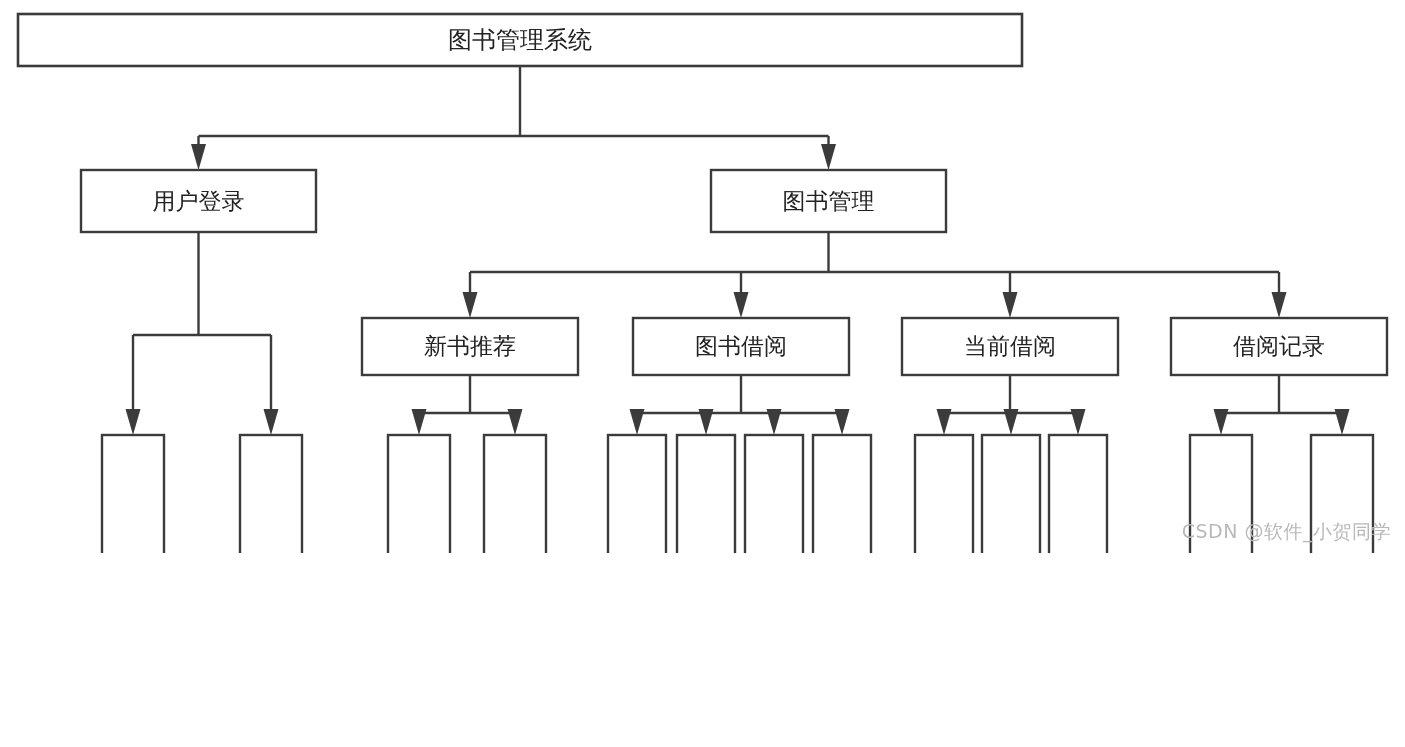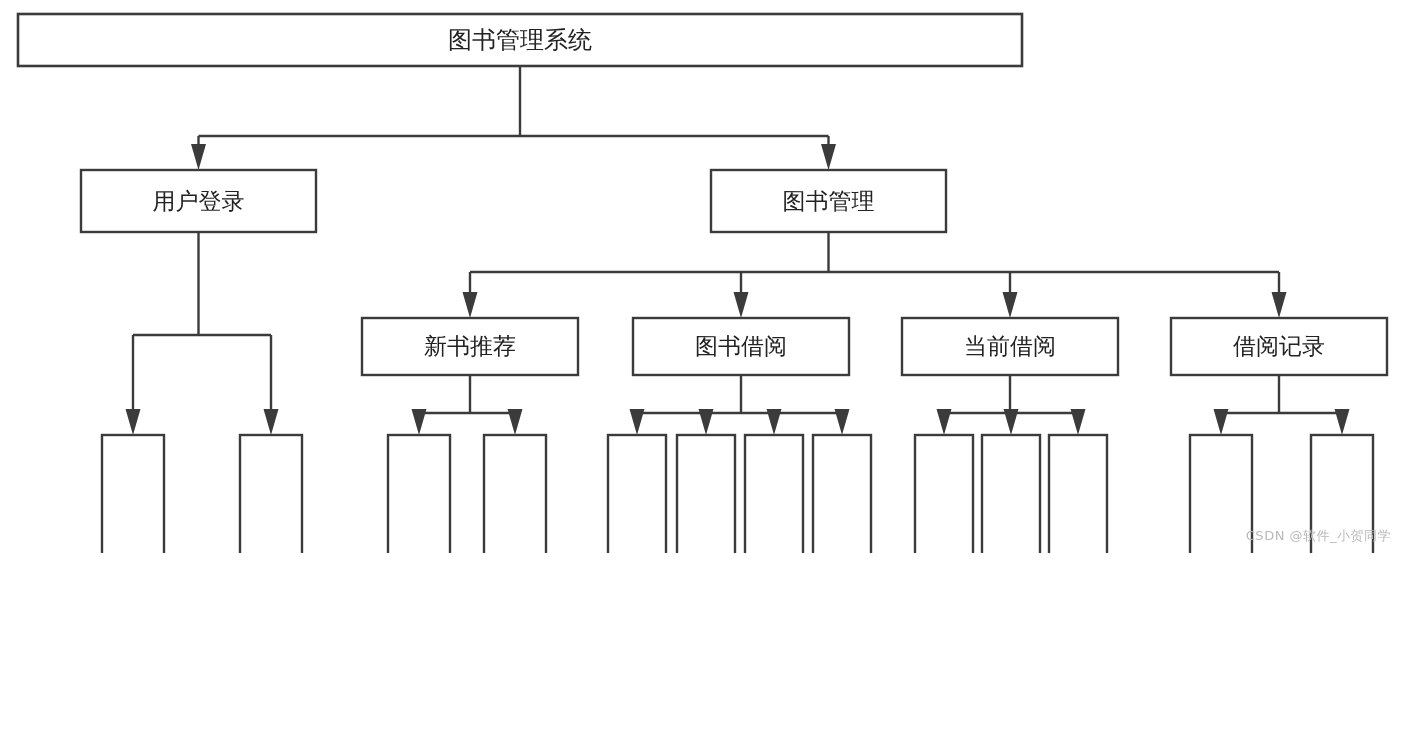--- a/index.html
+++ b/index.html
@@ -70,21 +70,21 @@
     letter-spacing: 1.5px;
     color: #222222;
     white-space: nowrap;
     text-align: center;
   }
   .watermark {
     position: absolute;
     right: 14px;
     bottom: 8px;
     font-family: "DejaVu Sans", "Liberation Sans", sans-serif;
-    font-size: 13px;
+    font-size: 19px;
     color: #b9b9b9;
     letter-spacing: 0.5px;
     white-space: nowrap;
     pointer-events: none;
   }
 </style>
 </head>
 <body>
 
 <div id="diagram-root">

